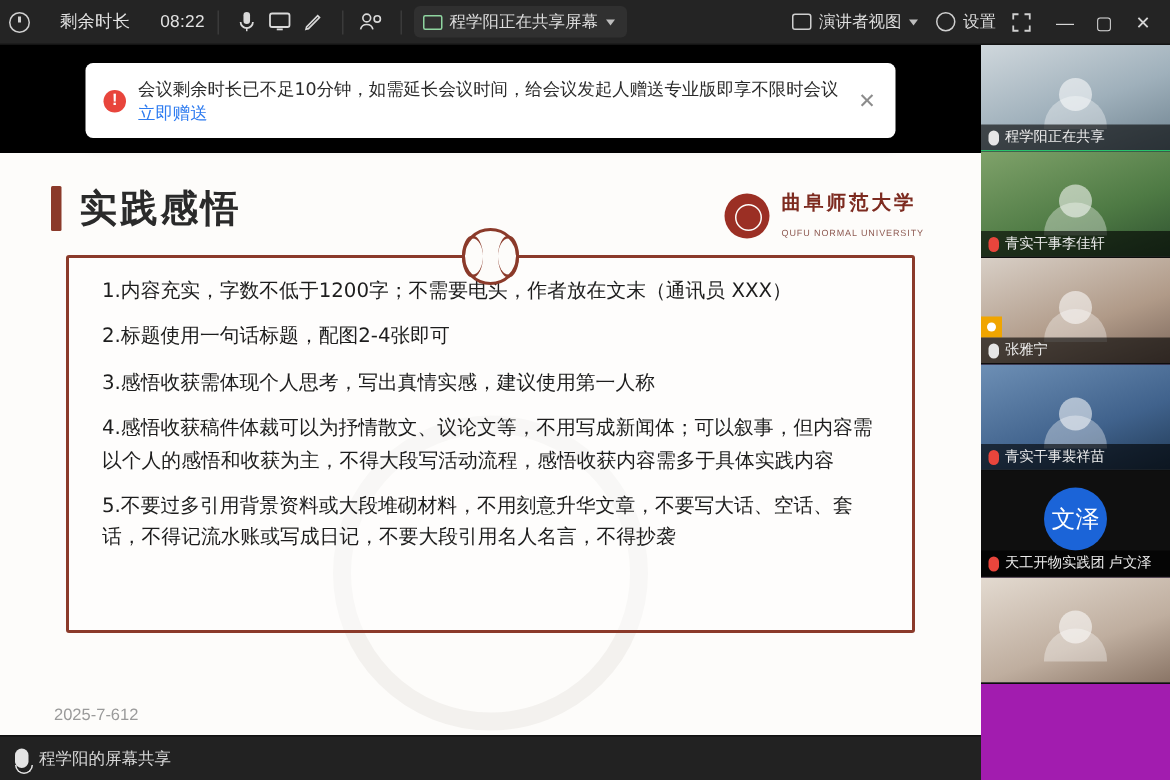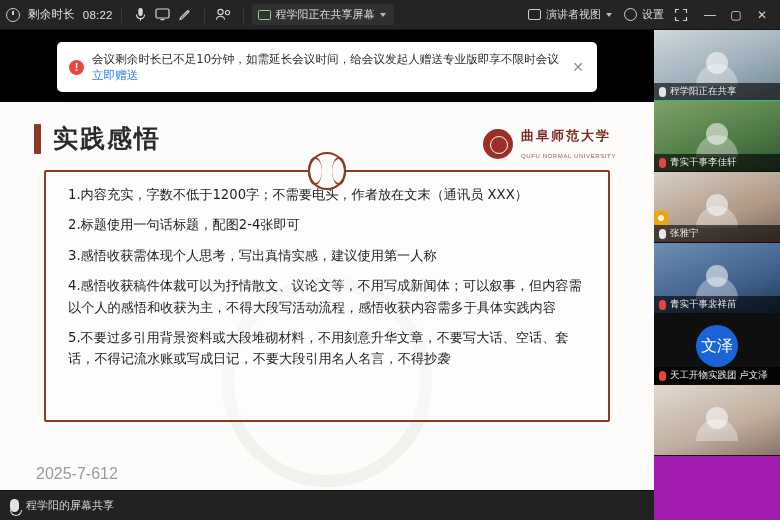--- a/index.html
+++ b/index.html
@@ -22,21 +22,21 @@
     height: 30px;
     background: #242424;
     display: flex;
     align-items: center;
     padding: 0 6px;
     color: #d8d8d8;
     font-size: 11px;
     flex: 0 0 30px;
     border-bottom: 1px solid #141414;
   }
-  .tb-group { display: flex; align-items: center; gap: 8px; }
+  .tb-group { display: flex; align-items: center; gap: 20px; }
   .tb-sep {
     width: 1px; height: 16px; background: #3a3a3a; margin: 0 8px;
   }
   .clock-ico {
     width: 14px; height: 14px; border-radius: 50%;
     border: 1.6px solid #cfcfcf; position: relative;
   }
   .clock-ico::after {
     content: ""; position: absolute; left: 5.2px; top: 2.4px;
     width: 1.4px; height: 4.6px; background: #cfcfcf;
@@ -171,21 +171,21 @@
     font-size: 13.2px;
     color: #1d1d1d;
     line-height: 1.62;
     margin-bottom: 9px;
     font-family: "DejaVu Sans", "Liberation Sans", sans-serif;
   }
   .slide-foot {
     position: absolute; left: 0; right: 0; bottom: 14px;
     display: flex; align-items: center;
     padding: 0 36px;
-    font-size: 16px; color: #9a9a9a;
+    font-size: 11px; color: #9a9a9a;
   }
   .slide-foot .mid { flex: 1; text-align: center; letter-spacing: 3px; }
 
   
   .banner {
     position: absolute;
     left: 50%; top: 12px; transform: translateX(-50%);
     width: 540px;
     background: #fff;
     border-radius: 5px;

